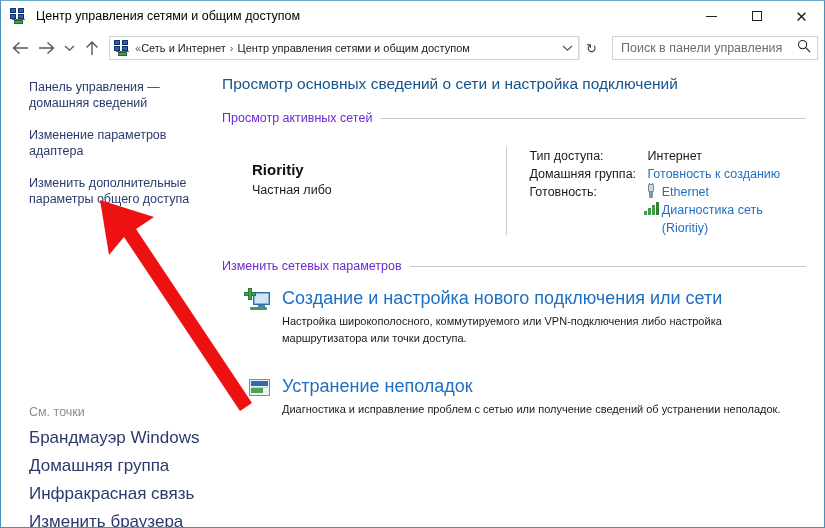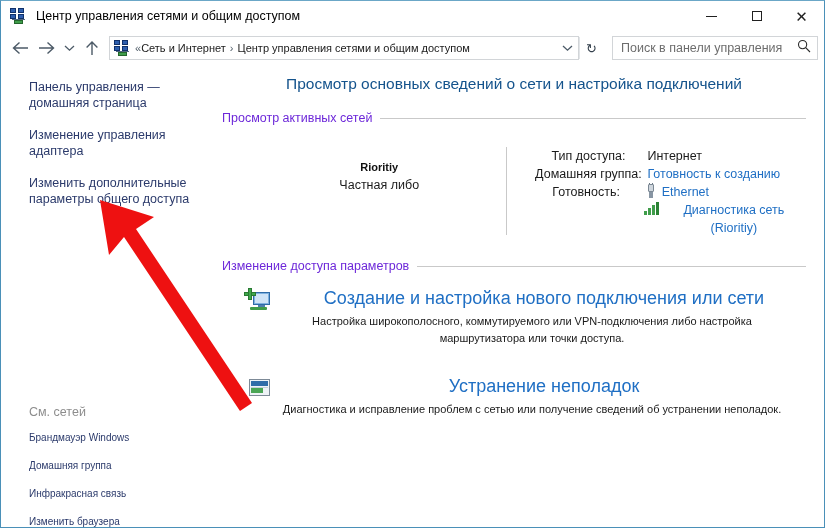--- a/index.html
+++ b/index.html
@@ -137,32 +137,31 @@
     top: 340px;
     width: 180px;
   }
   #seealso-title {
     font-size: 12.5px;
     color: #8d8d8d;
     margin-bottom: 11px;
   }
   .seealso-link {
     display: block;
-    font-size: 10px;
+    font-size: 17px;
     color: #2b3a6b;
     line-height: 15px;
     margin-bottom: 13px;
   }
 
   
   #content {
     flex: 1;
     padding: 10px 18px 0 8px;
     position: relative;
-    text-align: center;
   }
   #page-title {
     font-size: 15.5px;
     color: #14538c;
     margin: 0 0 18px 0;
     font-weight: normal;
   }
   .section-head {
     display: flex;
     align-items: center;
@@ -186,21 +185,21 @@
     display: flex;
     padding: 14px 0 8px 0;
     min-height: 86px;
   }
   #net-left {
     width: 295px;
     padding-left: 30px;
     padding-top: 16px;
   }
   #net-name {
-    font-size: 11px; font-weight: bold; color: #111111;
+    font-size: 15px; font-weight: bold; color: #111111;
     margin-bottom: 5px;
   }
   #net-type { font-size: 12.5px; color: #1a1a1a; }
   #net-divider {
     width: 1px;
     background: #c9c9c9;
     margin: 2px 22px 2px 0;
   }
   #net-details { font-size: 12.5px; color: #1a1a1a; padding-top: 2px; }
   .det-row { display: flex; line-height: 18px; }
@@ -346,26 +345,26 @@
           <circle cx="5.6" cy="5.6" r="4.1" stroke="#2b2b2b" stroke-width="1.1" fill="none"></circle>
           <path d="M8.7 8.7 L13 13" stroke="#2b2b2b" stroke-width="1.1" fill="none"></path>
         </svg>
       </span>
     </div>
   </div>
 
   <div id="body">
 
     <div id="sidebar">
-      <span class="side-link">Панель управления — домашняя страница</span>
-      <span class="side-link">Изменение управления адаптера</span>
+      <span class="side-link">Панель управления — домашняя сведений</span>
+      <span class="side-link">Изменение параметров адаптера</span>
       <span class="side-link">Изменить дополнительные параметры общего доступа</span>
 
       <div id="seealso">
-        <div id="seealso-title">См. сетей</div>
+        <div id="seealso-title">См. точки</div>
         <span class="seealso-link">Брандмауэр Windows</span>
         <span class="seealso-link">Домашняя группа</span>
         <span class="seealso-link">Инфракрасная связь</span>
         <span class="seealso-link">Изменить браузера</span>
       </div>
     </div>
 
     <div id="content">
       <h1 id="page-title">Просмотр основных сведений о сети и настройка подключений</h1>
 
@@ -410,21 +409,21 @@
                 </span>
                 <span class="conn-link">Диагностика сеть (Rioritiy)</span>
               </span>
             </span>
           </div>
         </div>
       </div>
 
       <div id="change-settings">
         <div class="section-head">
-          <span class="sh-text">Изменение доступа параметров</span>
+          <span class="sh-text">Изменить сетевых параметров</span>
           <span class="sh-rule"></span>
         </div>
 
         <div class="task">
           <span class="task-icon newconn">
             <i class="mon"></i>
               <i class="mon-in"></i>
               <i class="stand"></i>
               <i class="base"></i>
             <i class="plus-h"></i>

